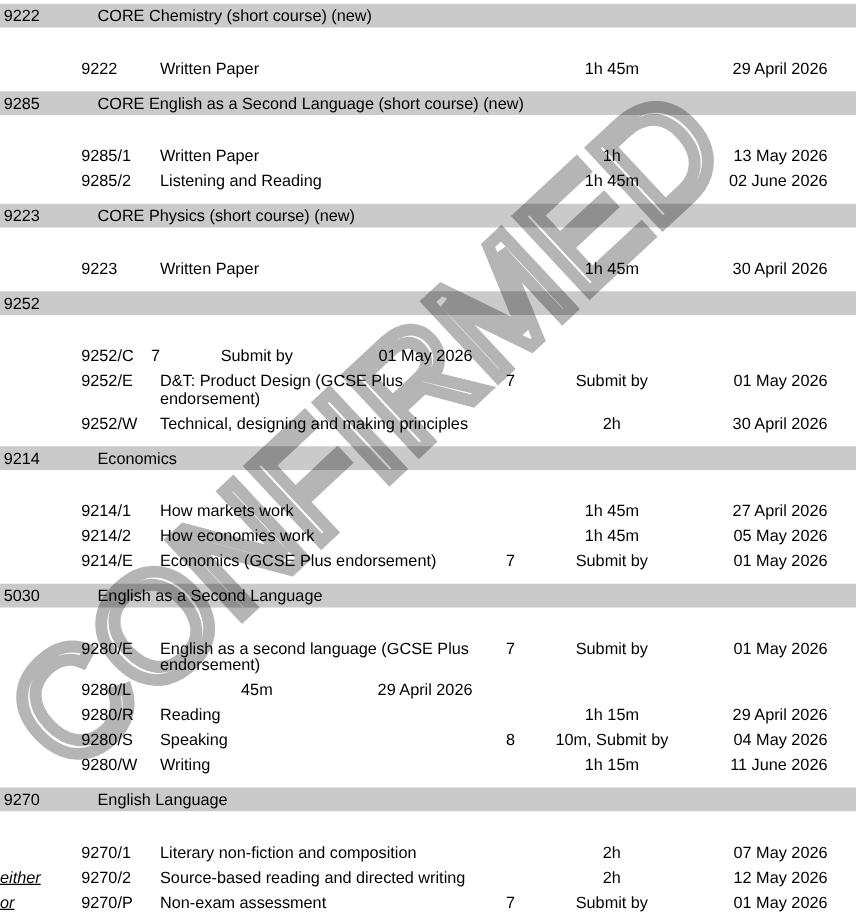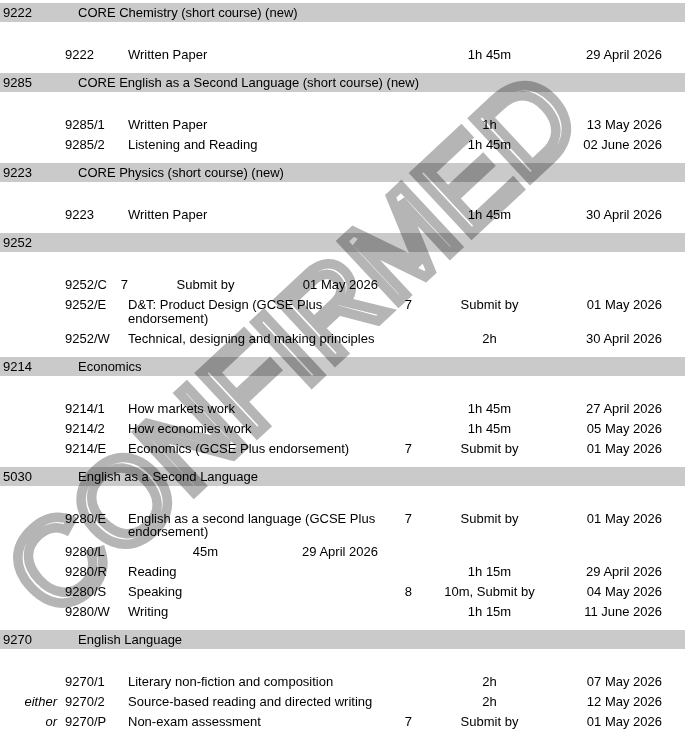--- a/index.html
+++ b/index.html
@@ -22,21 +22,21 @@
   }
   .bar-code { width: 75px; padding-left: 3px; flex: none; }
   .bar-title { flex: 1; }
   .rows { margin-top: 23px; }
   .row {
     display: flex;
     align-items: flex-start;
     line-height: 13.5px;
     padding: 3px 23px 3.5px 0;
   }
-  .c-label { width: 57px; flex: none; text-align: right; font-style: italic; white-space: nowrap; }
+  .c-label { width: 57px; flex: none; font-style: italic; white-space: nowrap; text-decoration: underline; }
   .c-code  { width: 55px; flex: none; margin-left: 8px; white-space: nowrap; }
   .c-title { width: 276px; flex: none; margin-left: 8px; }
   .c-key   { width: 8px;  flex: none; text-align: right; white-space: nowrap; }
   .c-dur   { width: 155px; flex: none; text-align: center; white-space: nowrap; }
   .c-date  { width: 95px; flex: none; text-align: right; white-space: nowrap; }
   .watermark {
     position: absolute;
     left: 0; top: 0;
     z-index: 5;
     mix-blend-mode: multiply;

